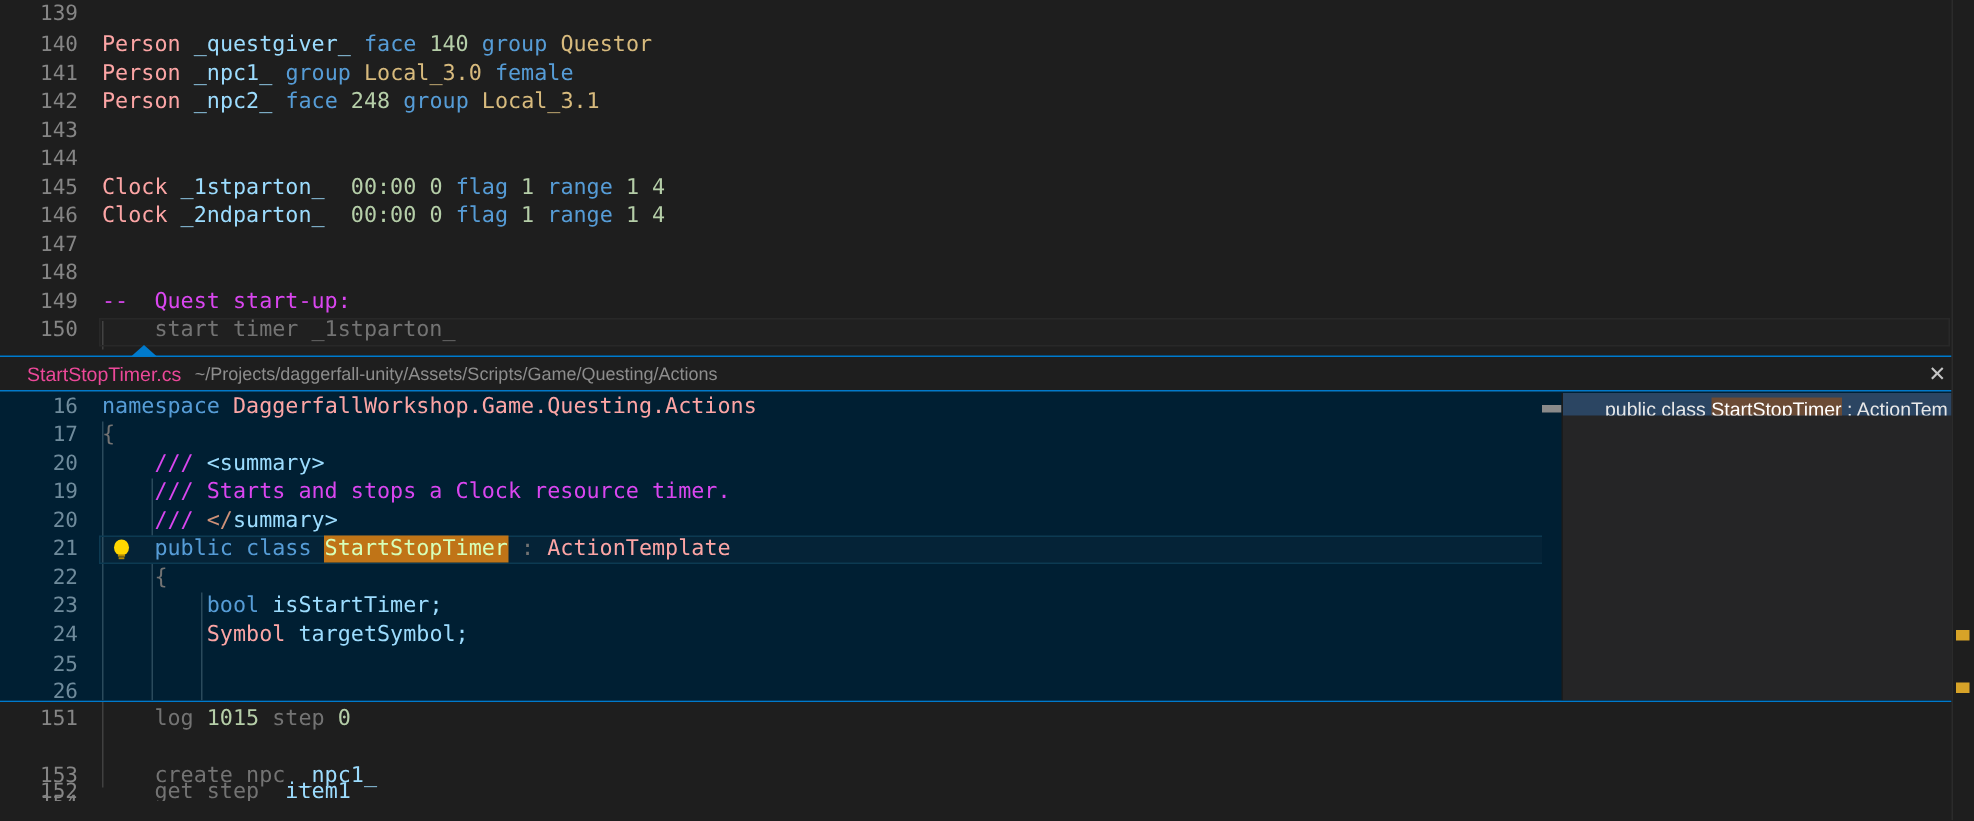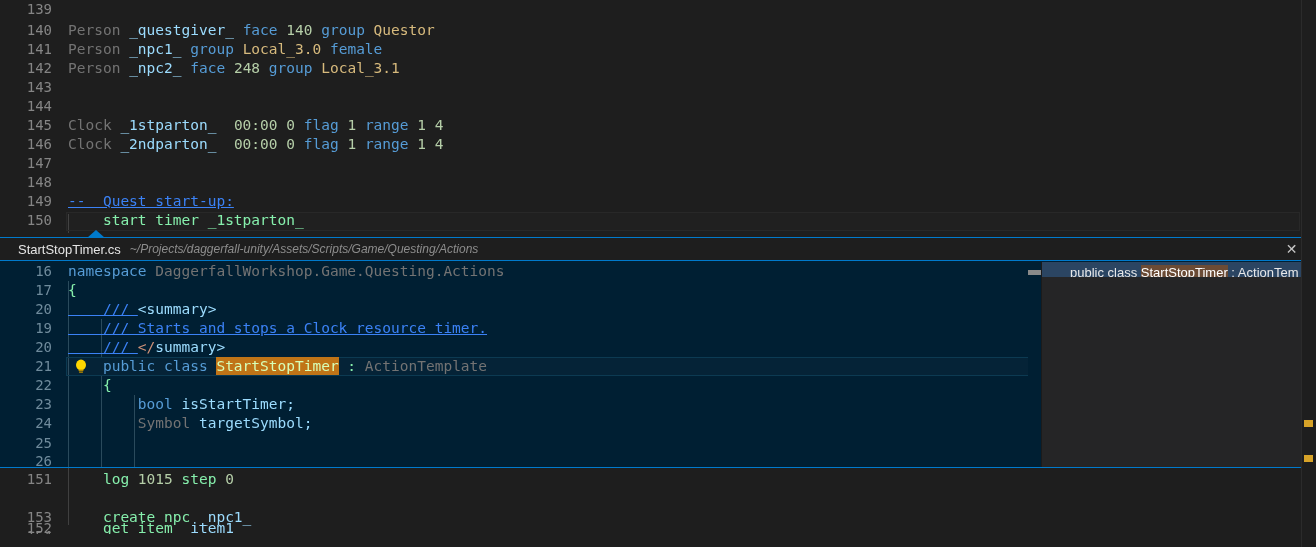--- a/index.html
+++ b/index.html
@@ -37,27 +37,27 @@
     font-size: 14px;
     font-family: "DejaVu Sans Mono", monospace;
   }
   .code-text {
     position: absolute;
     left: 68px;
     white-space: pre;
   }
 
   
-  .t-type   { color: #737373; }
+  .t-type   { color: #fca5a5; }
   .t-var    { color: #9cdcfe; }
   .t-kw     { color: #569cd6; }
   .t-num    { color: #b5cea8; }
   .t-gold   { color: #d7ba7d; }
-  .t-plain  { color: #86efac; }
-  .t-cmt    { color: #3b82f6; text-decoration: underline; }
+  .t-plain  { color: #737373; }
+  .t-cmt    { color: #d946ef; }
   .t-str    { color: #ce9178; }
 
   
   .outer-top   { position: absolute; left: 0; top: 0; right: 0; height: 237px; background:#1e1e1e; overflow:hidden; }
   .outer-bot   { position: absolute; left: 0; top: 468px; right: 0; height: 66px; background:#1e1e1e; overflow:hidden; }
 
   .cursor-line-box {
     position: absolute;
     left: 66px; right: 16px;
     height: 19px;
@@ -97,30 +97,29 @@
     left: 0; right: 0; top: 0;
     height: 23px;
     background: #1e1e1e;
     display: flex;
     align-items: center;
     box-sizing: border-box;
     padding-left: 18px;
     border-bottom: 1px solid #007acc;
   }
   .peek-title {
-    color: #e5e5e5;
+    color: #ec4899;
     font-size: 13px;
     font-family: "Liberation Sans", sans-serif;
   }
   .peek-path {
     color: #8d8d8d;
     font-size: 12px;
     margin-left: 9px;
     font-family: "Liberation Sans", sans-serif;
-    font-style: italic;
   }
   .peek-close {
     position: absolute;
     right: 16px; top: 3px;
     width: 17px; height: 17px;
     color: #c5c5c5;
     font-size: 14px;
     line-height: 17px;
     text-align: center;
     font-family: "Liberation Sans", sans-serif;
@@ -279,21 +278,21 @@
             <div class="peek-side-row" style="top:0px;"><span>public class </span><span class="match">StartStopTimer</span><span> : ActionTem</span></div>
           </div>
       </div>
     </div>
   </div>
 
   <div class="outer-bot">
     <div class="indent-guide" style="left:68px; top:0px; height:57px;"></div>
     <div id="bottom-lines">
         <div class="code-line" style="top:2px;"><span class="ln">151</span><span class="code-text"><span class="t-plain">    log </span><span class="t-num">1015</span><span class="t-plain"> step </span><span class="t-num">0</span></span></div>
-        <div class="code-line" style="top:21px;margin-top:30px;"><span class="ln">152</span><span class="code-text"><span class="t-plain">    get item </span><span class="t-var">_item1_</span></span></div>
+        <div class="code-line" style="top:21px;margin-top:30px;"><span class="ln">152</span><span class="code-text"><span class="t-plain">    get step </span><span class="t-var">_item1_</span></span></div>
         <div class="code-line" style="top:40px;"><span class="ln">153</span><span class="code-text"><span class="t-plain">    create npc </span><span class="t-var">_npc1_</span></span></div>
         <div class="code-line" style="top:59px;"><span class="ln">154</span><span class="code-text"></span></div>
       </div>
   </div>
 
   <div class="ruler">
     <div id="ruler-marks">
         <div class="ruler-mark" style="top:420px; background:#d7a328;"></div>
         <div class="ruler-mark" style="top:455px; background:#d7a328;"></div>
       </div>

